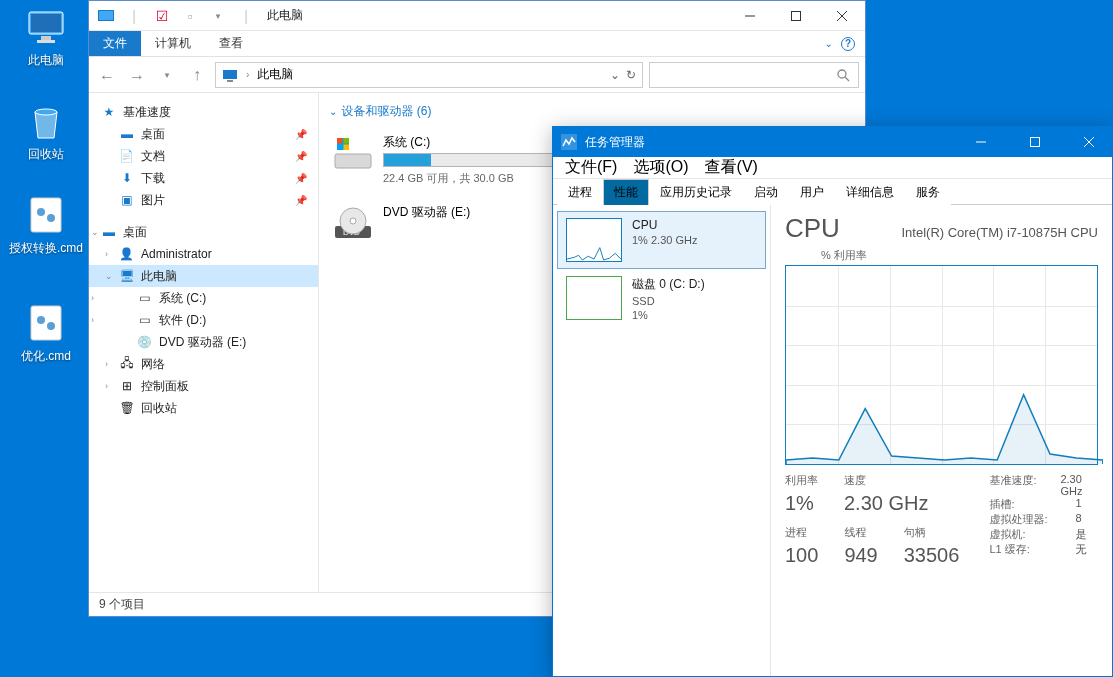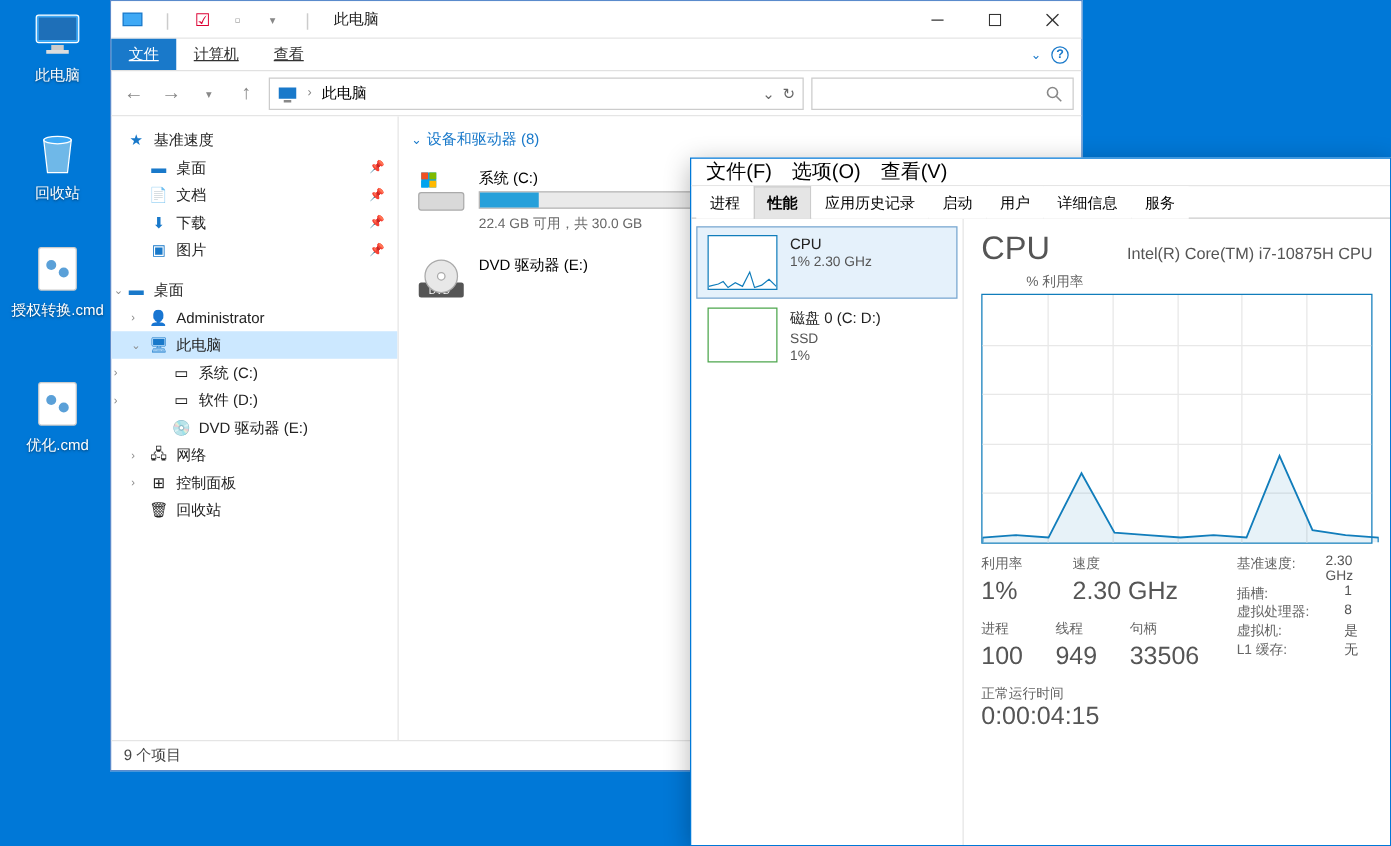--- a/index.html
+++ b/index.html
@@ -13,21 +13,21 @@
   
   .explorer { position:absolute; left:88px; top:0; width:778px; height:617px; background:#fff; border:1px solid #5a8bcc; display:flex; flex-direction:column; }
   .titlebar { height:30px; display:flex; align-items:center; background:#fff; border-bottom:1px solid #e5e5e5; }
   .title-qat { display:flex; align-items:center; gap:6px; padding-left:6px; }
   .title-qat .q { width:22px; height:22px; display:flex; align-items:center; justify-content:center; font-size:14px; color:#333; }
   .title-text { margin-left:10px; font-size:12px; color:#222; }
   .title-spacer { flex:1; }
   .win-btn { width:46px; height:30px; display:flex; align-items:center; justify-content:center; color:#333; }
 
   .ribbon-tabs { height:26px; display:flex; align-items:stretch; border-bottom:1px solid #e1e1e1; font-size:12px; }
-  .ribbon-tab { padding:0 14px; display:flex; align-items:center; color:#333; cursor:pointer;text-decoration:underline; }
+  .ribbon-tab { padding:0 14px; display:flex; align-items:center; color:#333; cursor:pointer; }
   .ribbon-tab.file { background:#1979ca; color:#fff; }
   .ribbon-help { margin-left:auto; padding:0 10px; display:flex; align-items:center; gap:8px; color:#1979ca; }
   .chev { font-size:10px; }
 
   .addrbar { height:36px; display:flex; align-items:center; gap:6px; padding:0 6px; border-bottom:1px solid #e5e5e5; }
   .nav-arrow { width:24px; height:24px; display:flex; align-items:center; justify-content:center; color:#888; }
   .addr-box { flex:1; height:26px; border:1px solid #ccc; display:flex; align-items:center; padding:0 6px; gap:8px; font-size:12px; }
   .addr-box .sep{margin-left:auto;display:flex;gap:6px;color:#666;}
   .search-box { width:210px; height:26px; border:1px solid #ccc; display:flex; align-items:center; padding:0 8px; color:#888; justify-content:flex-end;}
   
@@ -56,21 +56,21 @@
   .statusbar { height:24px; border-top:1px solid #e5e5e5; display:flex; align-items:center; padding:0 10px; font-size:12px; color:#444;}
 
   
   .taskmgr { position:absolute; left:552px; top:126px; width:561px; height:551px; background:#fff; border:1px solid #0078d7; display:flex; flex-direction:column; box-shadow:0 4px 20px rgba(0,0,0,.3);}
   .tm-title { height:30px; background:#0078d7; color:#fff; display:flex; align-items:center; padding-left:8px; font-size:12px; gap:8px;}
   .tm-title .win-btn{color:#fff;}
   .tm-menu { height:22px; display:flex; align-items:center; gap:4px; padding:0 6px; font-size:16px; border-bottom:1px solid #e5e5e5;}
   .tm-menu span{padding:0 6px;cursor:pointer;}
   .tm-tabs { height:26px; display:flex; align-items:flex-end; font-size:12px; border-bottom:1px solid #ccc; padding:0 4px; gap:0;}
   .tm-tab { padding:4px 10px; border:1px solid transparent; border-bottom:none; cursor:pointer; position:relative; top:1px; background:#fff;}
-  .tm-tab.active{border-color:#ccc;background:#e5e5e5;font-weight:bold;}
+  .tm-tab.active{border-color:#ccc;background:#0369a1;}
   .tm-body{flex:1;display:flex;overflow:hidden;}
   .perf-list{width:218px;border-right:1px solid #e5e5e5;padding:6px 4px;}
   .perf-item{display:flex;gap:10px;padding:6px 8px;cursor:pointer;border:1px solid transparent;}
   .perf-item.active{background:#e5f1fb;border:1px solid #7aa7d0;}
   .perf-item .mini{width:56px;height:44px;border:1px solid;position:relative;background:#fff;}
   .perf-item .pinfo{flex:1;font-size:12px;}
   .perf-item .pinfo .pname{color:#222;}
   .perf-item .pinfo .pval{color:#555;font-size:11px;margin-top:2px;}
   .cpu .mini{border-color:#117dbb;}
   .mem .mini{border-color:#952a8f;}
@@ -286,21 +286,21 @@
         </div>
       <div class="tree-item sub1">
           <span class="ic">🗑</span>
           <span>回收站</span>
         </div>
     </div>
 
     <div class="content-pane">
       <div class="group-head">
         <span style="font-size:10px;">⌄</span>
-        <span>设备和驱动器 (8)</span>
+        <span>设备和驱动器 (6)</span>
       </div>
       <div class="drives">
         <div class="drive">
           <div class="dic">
             <svg width="40" height="40" viewBox="0 0 40 40">
                 <rect x="2" y="20" width="36" height="14" rx="2" fill="#d9d9d9" stroke="#aaa"></rect>
                 <rect x="4" y="4" width="12" height="12" fill="#00a4ef"></rect>
                 <rect x="4" y="4" width="5.5" height="5.5" fill="#f25022"></rect>
                 <rect x="10.5" y="4" width="5.5" height="5.5" fill="#7fba00"></rect>
                 <rect x="4" y="10.5" width="5.5" height="5.5" fill="#00a4ef"></rect>
@@ -338,20 +338,46 @@
       </div>
     </div>
   </div>
 
   <div class="statusbar">
     <span>9 个项目</span>
   </div>
 </div>
 
 <div class="taskmgr">
+  <div class="tm-title">
+    <span>
+        <svg width="16" height="16">
+          <rect x="0" y="0" width="16" height="16" fill="#fff" opacity="0.2"></rect>
+          <polyline points="2,12 5,6 8,10 11,4 14,8" fill="none" stroke="#fff" stroke-width="1.5"></polyline>
+        </svg>
+      </span>
+    <span>任务管理器</span>
+    <div class="title-spacer"></div>
+    <div class="win-btn">
+        <svg width="10" height="10">
+          <line x1="0" y1="5" x2="10" y2="5" stroke="currentColor"></line>
+        </svg>
+      </div>
+    <div class="win-btn">
+        <svg width="10" height="10">
+          <rect x="0.5" y="0.5" width="9" height="9" fill="none" stroke="currentColor"></rect>
+        </svg>
+      </div>
+    <div class="win-btn close">
+        <svg width="10" height="10">
+          <line x1="0" y1="0" x2="10" y2="10" stroke="currentColor"></line>
+          <line x1="10" y1="0" x2="0" y2="10" stroke="currentColor"></line>
+        </svg>
+      </div>
+  </div>
   <div class="tm-menu">
     <span>文件(F)</span>
     <span>选项(O)</span>
     <span>查看(V)</span>
   </div>
   <div class="tm-tabs">
     <div class="tm-tab">进程</div>
     <div class="tm-tab active">性能</div>
     <div class="tm-tab">应用历史记录</div>
     <div class="tm-tab">启动</div>
@@ -396,21 +422,21 @@
           <div class="grid-v" style="left:33.3%;"></div>
           <div class="grid-v" style="left:50%;"></div>
           <div class="grid-v" style="left:66.6%;"></div>
           <div class="grid-v" style="left:83.3%;"></div>
         <svg class="cpu-line" viewBox="0 0 320 200" preserveAspectRatio="none">
           <polyline id="cpu-poly" fill="rgba(17,125,187,0.1)" stroke="#117dbb" stroke-width="1.5" points="0,200 0,196 26.666666666666664,194 53.33333333333333,196 80,144 106.66666666666666,192 133.33333333333334,194 160,196 186.66666666666669,194 213.33333333333331,196 240,130 266.6666666666667,190 293.3333333333333,194 320,196 320,200"></polyline>
         </svg>
       </div>
       <div class="stats">
         <div style="display:flex;flex-direction:column;gap:10px;">
-          <div style="display:flex;gap:40px;align-items:flex-end;">
+          <div style="display:flex;gap:26px;align-items:flex-end;">
             <div class="stat-col">
                 <span class="stat-label">利用率</span>
                 <span class="stat-val">1%</span>
               </div>
             <div class="stat-col">
                 <span class="stat-label">速度</span>
                 <span class="stat-val">2.30 GHz</span>
               </div>
           </div>
           <div style="display:flex;gap:26px;">
@@ -444,19 +470,15 @@
           <div class="row">
               <span class="k">虚拟机:</span>
               <span>是</span>
             </div>
           <div class="row">
               <span class="k">L1 缓存:</span>
               <span>无</span>
             </div>
         </div>
       </div>
-      <div class="uptime">
-        <div class="lbl">正常运行时间</div>
-        <div class="val">0:00:04:15</div>
-      </div>
     </div>
   </div>
 </div>
 
 </body></html>

